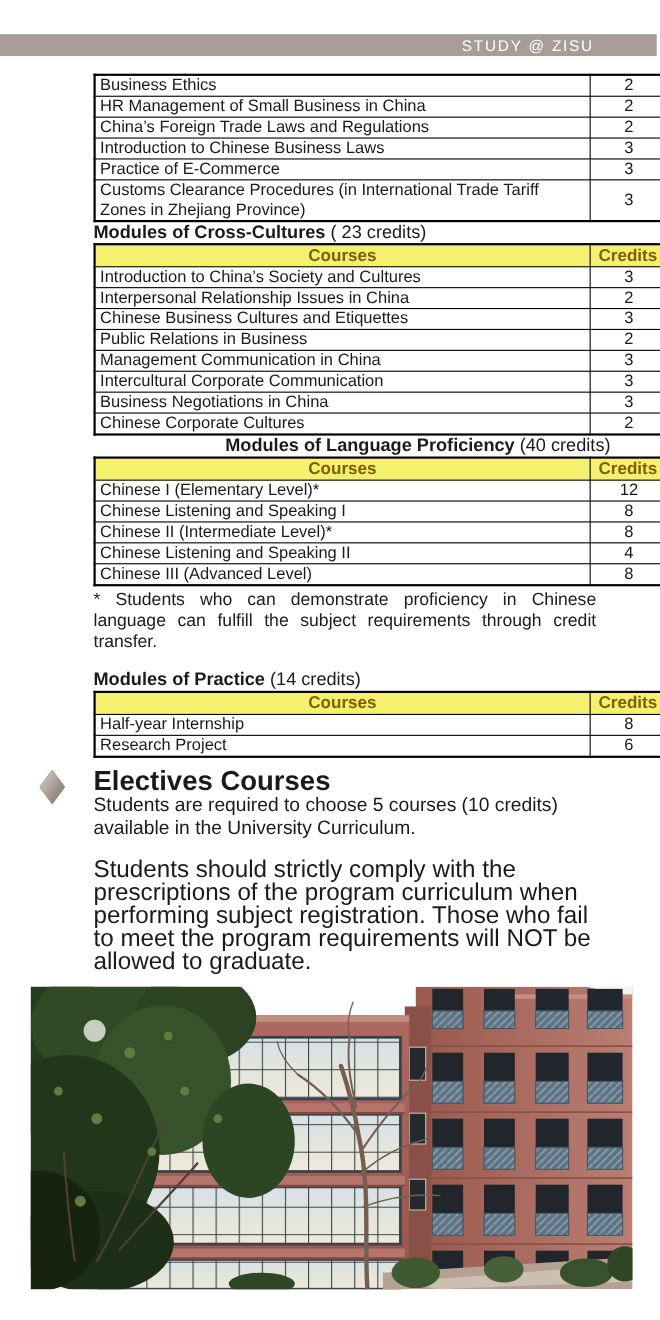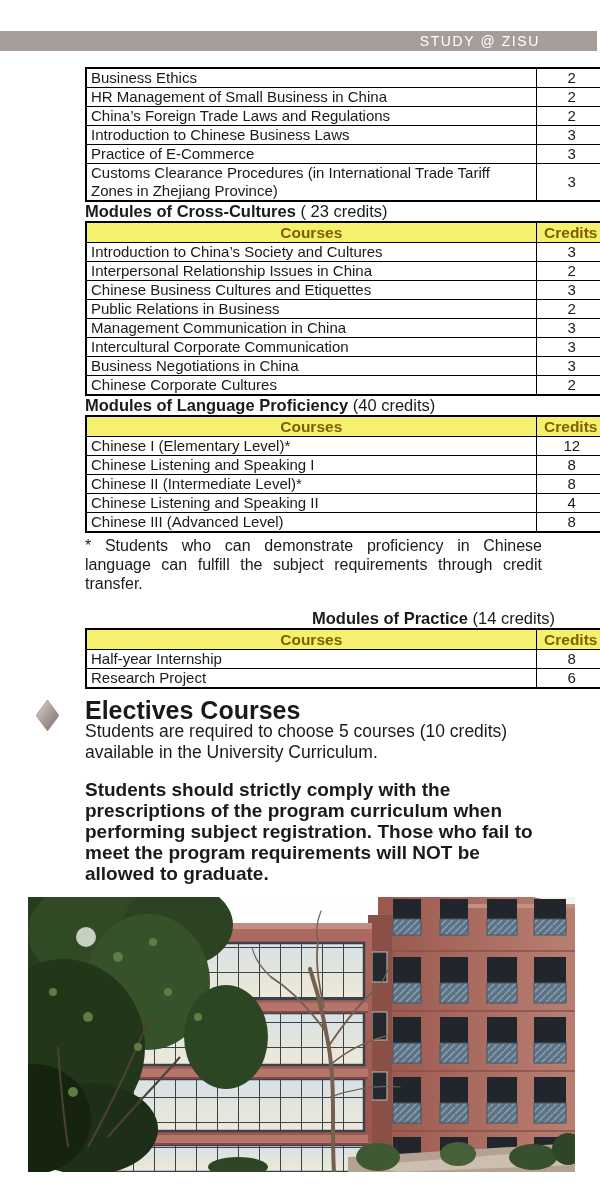--- a/index.html
+++ b/index.html
@@ -10,28 +10,28 @@
   .topbar .brand{color:#ffffff;font-size:14px;letter-spacing:1.6px;font-weight:400;}
   .content{position:absolute;top:67px;left:85px;width:470px;}
   table.course{border-collapse:collapse;width:522px;table-layout:fixed;border:2px solid #000;}
   table.course td,table.course th{border:1px solid #000;overflow:hidden;}
   table.course td{font-size:15px;line-height:18px;padding:0 2px 0 4px;}
   td.credit,th.credit{width:70px;text-align:center;padding:0;}
   table.course th{background:#f5f06e;color:#7e6000;font-size:15.5px;font-weight:bold;line-height:19px;padding:0;text-align:center;}
   h3.sec{margin:0;font-size:16.5px;font-weight:normal;line-height:19px;}
   h3.sec b{font-weight:bold;}
   .mt-cross{margin-top:16px;margin-bottom:2px;}
-  .mt-lang{margin-top:20px;margin-bottom:2px;}
-  .mt-practice{margin-top:12px;margin-bottom:2px;text-align:right;}
+  .mt-lang{margin-top:20px;margin-bottom:2px;text-align:right;}
+  .mt-practice{margin-top:12px;margin-bottom:2px;}
   .footnote{width:457px;font-size:16px;line-height:19px;text-align:justify;margin-top:3px;}
   .electives{position:relative;margin-top:10px;}
   .diamond{position:absolute;left:-49px;top:1px;}
   .elect-title{font-size:25px;font-weight:bold;line-height:22px;}
   .elect-body{font-size:17.5px;line-height:21px;width:468px;}
-  .notice{font-size:19px;line-height:21px;width:468px;margin-top:16px;font-weight:bold;}
+  .notice{font-size:22px;line-height:21px;width:468px;margin-top:16px;}
   .photo{position:absolute;left:28px;top:897px;width:547px;height:275px;}
   .photo svg{display:block;}
 </style>
 </head>
 <body>
 
 <div class="page">
 
   <div class="topbar">
     <span class="brand">STUDY @ ZISU</span>

